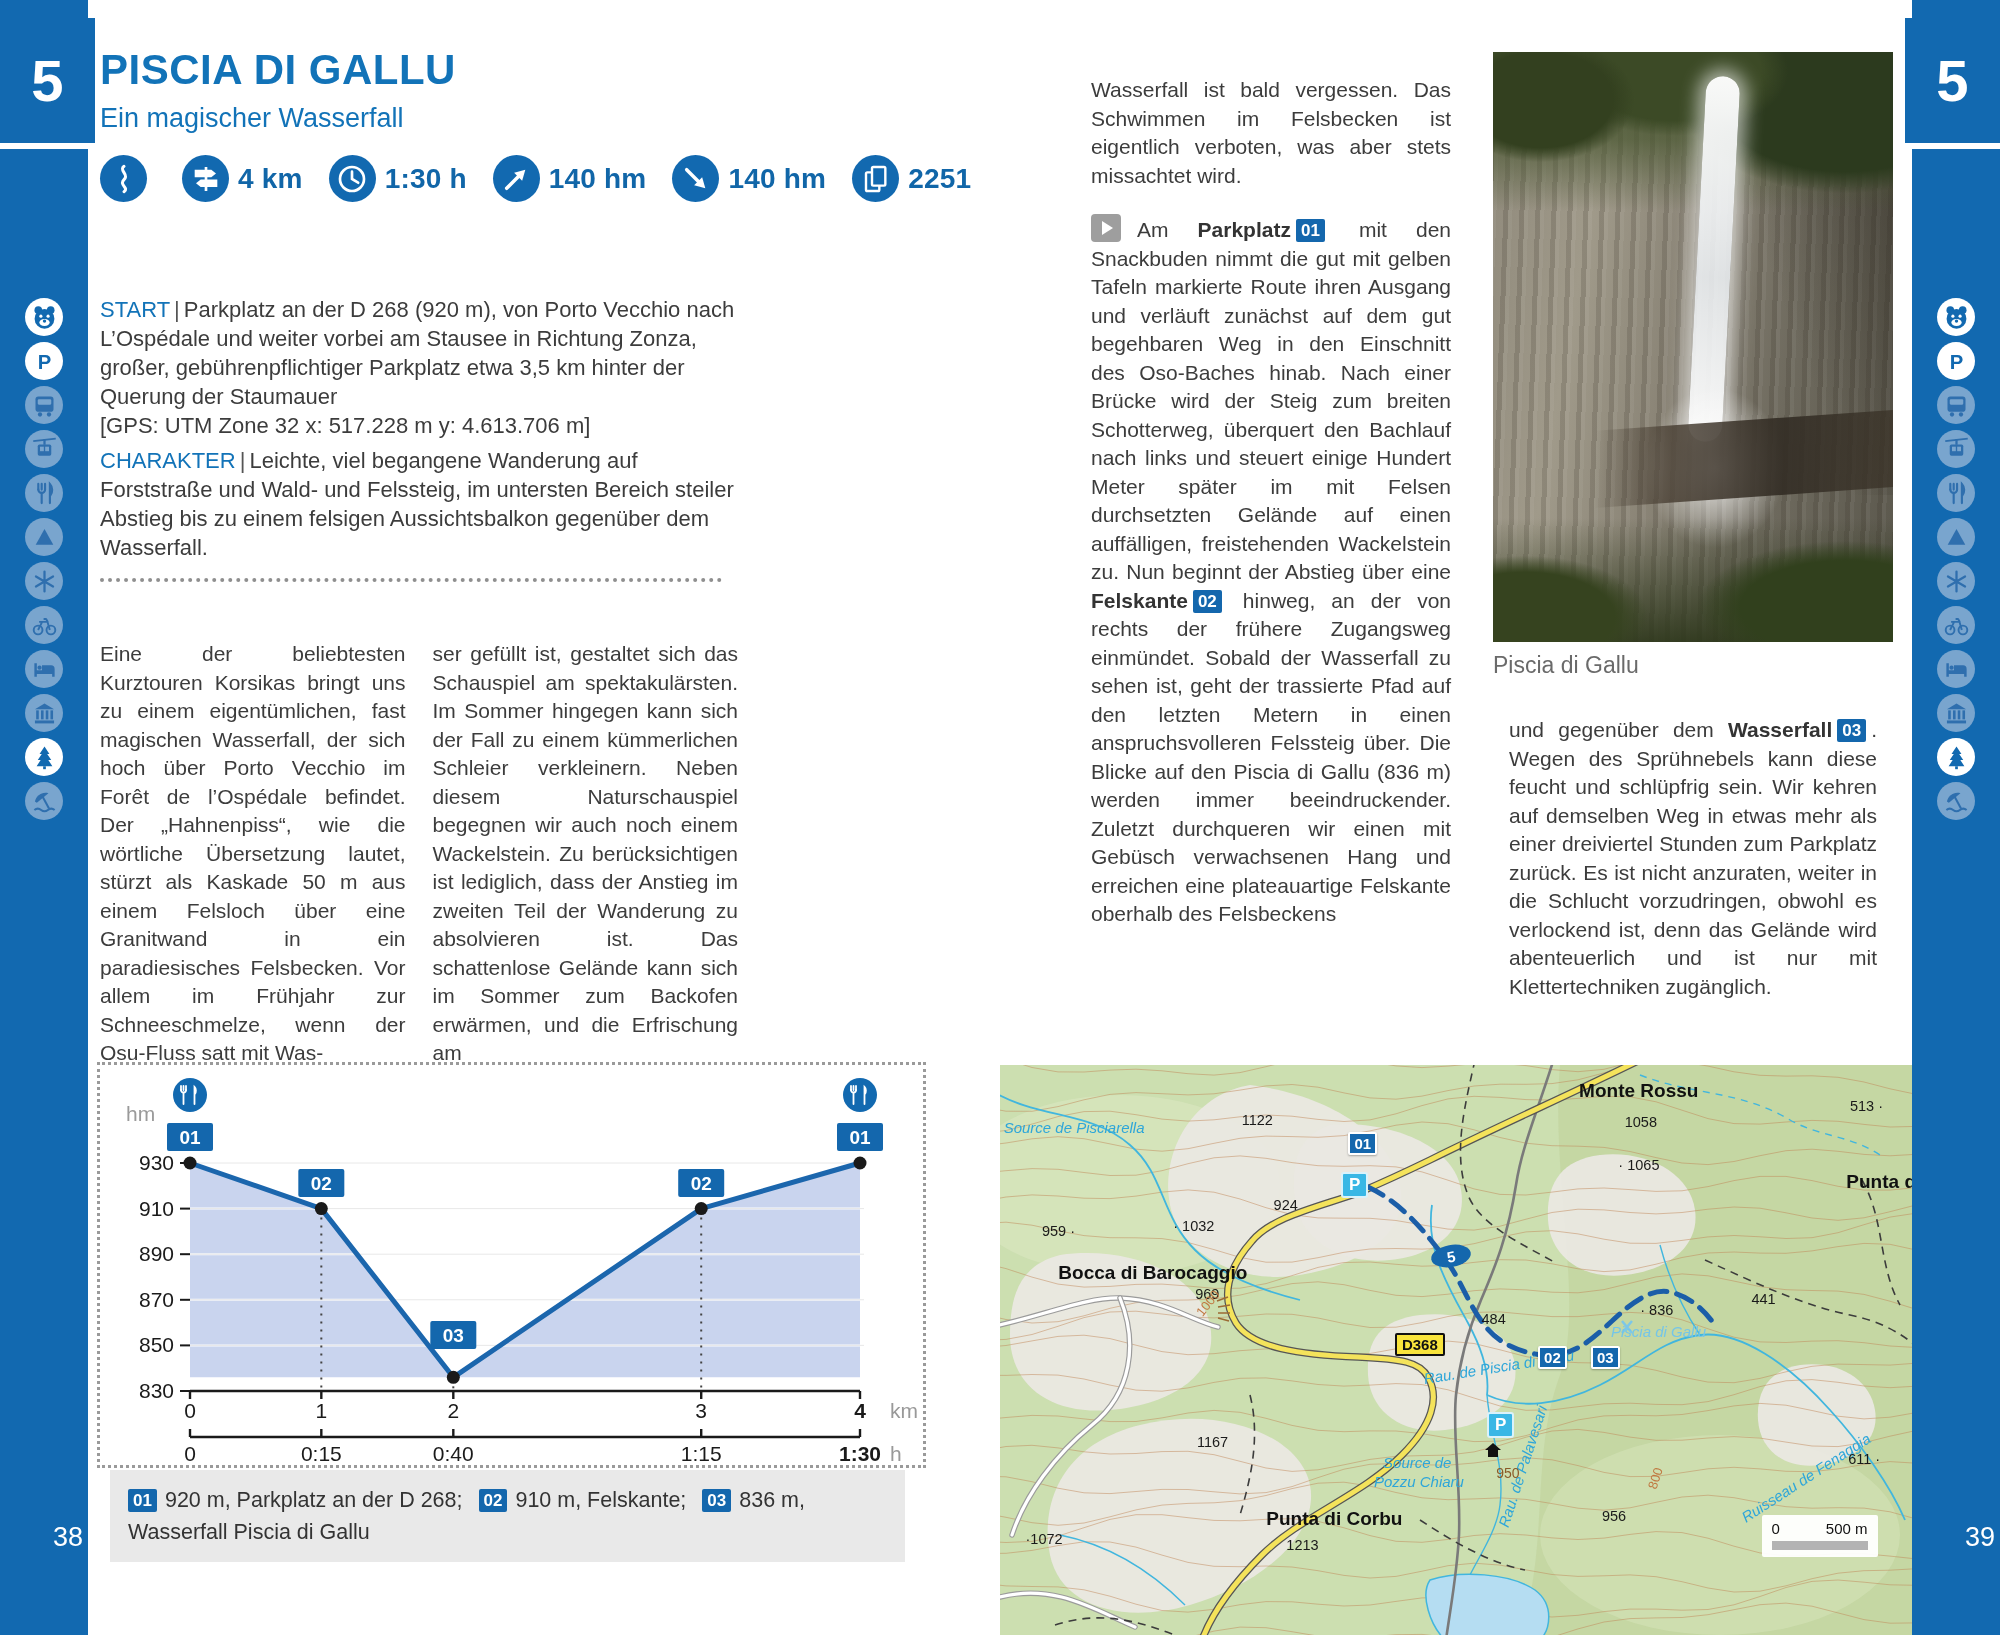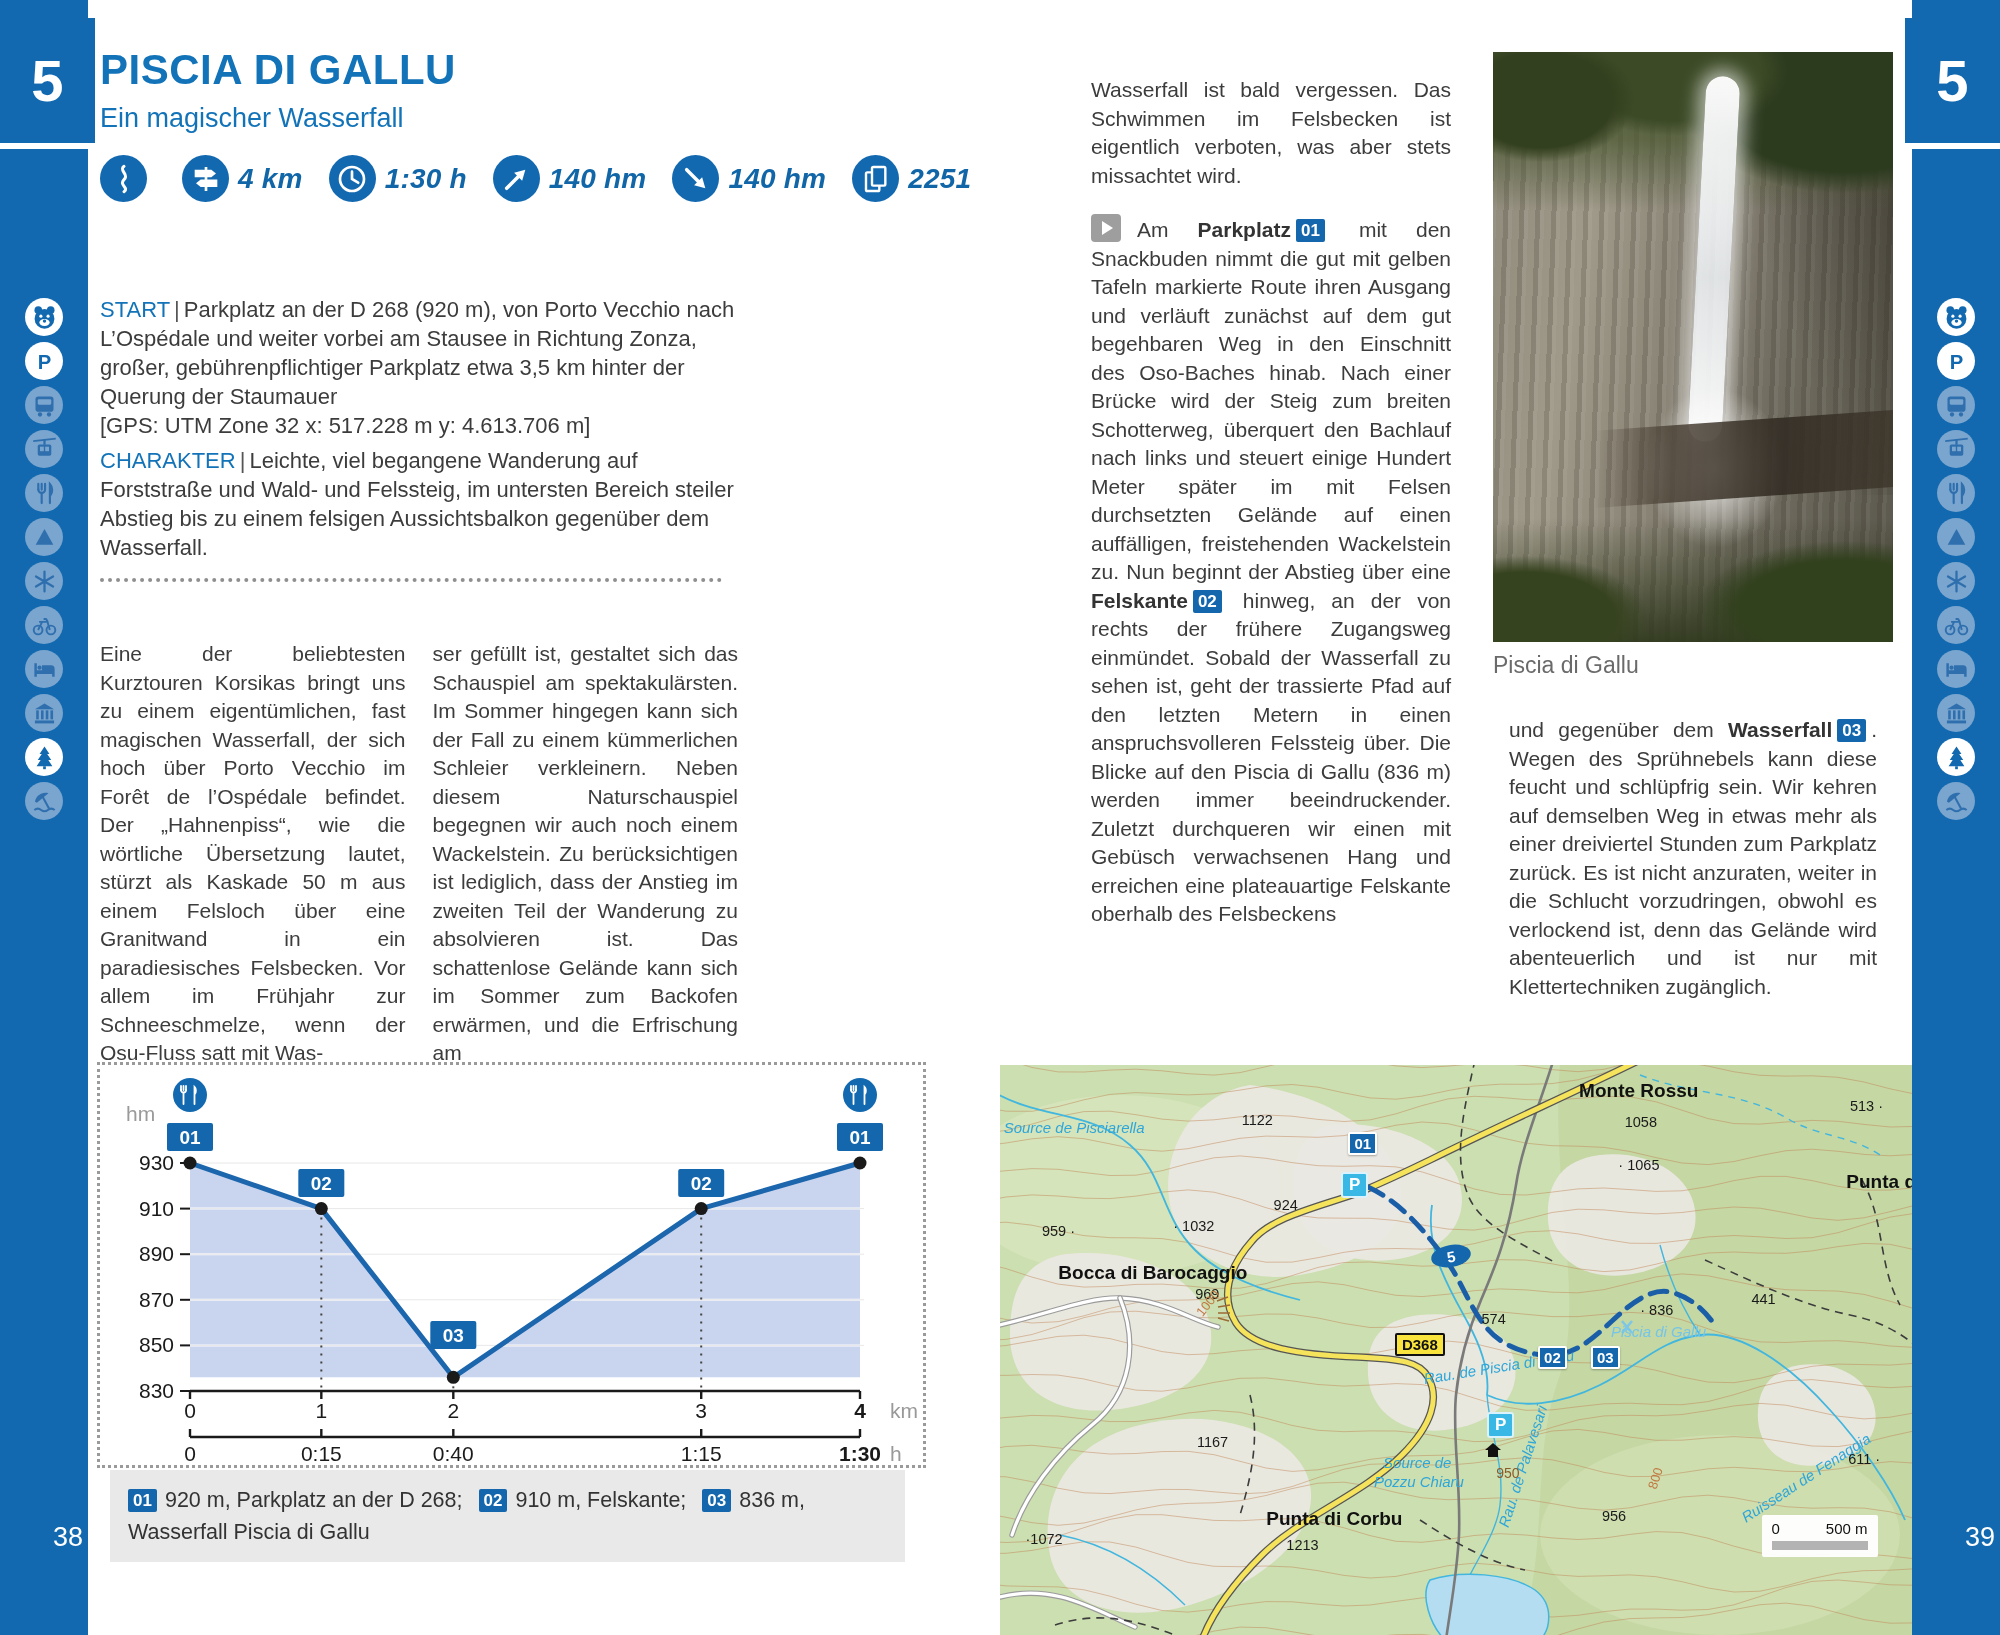--- a/index.html
+++ b/index.html
@@ -19,21 +19,21 @@
   .sb-badge svg{width:27px;height:27px;}
   .sb-badge.active{background:#fff;color:#1269b0;}
   .sb-badge.active .cut{fill:#fff;}
   .sb-badge.inactive{background:#79a5ce;color:#2f6fae;}
   .sb-badge.inactive .cut{fill:#79a5ce;}
   .pgnum{position:absolute;top:1522px;width:88px;text-align:center;color:#fff;font-size:27px;z-index:8;padding-left:24px;}
   .pgnum.left{left:0;} .pgnum.right{left:1912px;}
   
   .title{position:absolute;left:100px;top:46px;font-size:42px;font-weight:bold;color:#1273b8;letter-spacing:.5px;}
   .subtitle{position:absolute;left:100px;top:103px;font-size:27px;color:#1273b8;}
-  .stats{position:absolute;left:100px;top:155px;display:flex;align-items:center;font-style:italic;}
+  .stats{position:absolute;left:100px;top:155px;display:flex;align-items:center;}
   .stat{display:flex;align-items:center;margin-right:26px;}
   .stat-circle{width:47px;height:47px;border-radius:50%;background:#1269b0;display:flex;align-items:center;justify-content:center;margin-right:9px;}
   .stat-circle svg{width:32px;height:32px;}
   .stat-label{font-size:28px;color:#1166a8;font-weight:bold;letter-spacing:.2px;}
   
   .infoblock{position:absolute;left:100px;top:295px;width:640px;font-size:22px;line-height:29px;}
   .infoblock p{margin:0;}
   .infoblock p.gap{margin-top:6px;}
   .lbl{color:#1273b8;}
   .sep{color:#555;padding:0 4px;}
@@ -572,21 +572,21 @@
         <div class="ml spot" style="left: 68.5%; top: 8.6%;">1058</div>
         <div class="ml spot" style="left: 67.8%; top: 16.2%;">· 1065</div>
         <div class="ml spot" style="left: 93.2%; top: 5.8%;">513 ·</div>
         <div class="ml place" style="left: 92.8%; top: 18.6%;">Punta d</div>
         <div class="ml spot" style="left: 4.6%; top: 27.8%;">959 ·</div>
         <div class="ml spot" style="left: 19%; top: 26.8%; text-align: center;">· 1032</div>
         <div class="ml spot" style="left: 30%; top: 23.2%;">924</div>
         <div class="ml place" style="left: 6.4%; top: 34.6%;">Bocca di Barocaggio</div>
         <div class="ml spot" style="left: 21.4%; top: 38.8%;">969</div>
         <div class="ml contour" style="left: 21.8%; top: 42.5%; transform: rotate(-52deg);">1000</div>
-        <div class="ml spot" style="left: 52.8%; top: 43.2%;">574</div>
+        <div class="ml spot" style="left: 52.8%; top: 43.2%;">484</div>
         <div class="ml spot" style="left: 70.2%; top: 41.6%;">· 836</div>
         <div class="ml fall" style="left: 67%; top: 45.2%;">Piscia di Gallu</div>
         <div class="ml spot" style="left: 82.4%; top: 39.6%;">441</div>
         <div class="ml water" style="left: 46.5%; top: 53.5%; transform: rotate(-9deg);">Rau. de Piscia di Gallu</div>
         <div class="ml water" style="left: 55.2%; top: 79.5%; transform: rotate(-72deg);">Rau. de Palavesari</div>
         <div class="ml water" style="left: 81.5%; top: 78%; transform: rotate(-33deg);">Ruisseau de Fenaggia</div>
         <div class="ml spot" style="left: 93%; top: 67.8%;">611 ·</div>
         <div class="ml spot" style="left: 66%; top: 77.8%;">956</div>
         <div class="ml contour" style="left: 71.5%; top: 73%; transform: rotate(-72deg);">800</div>
         <div class="ml water" style="left: 42%; top: 68.3%;">Source de</div>

